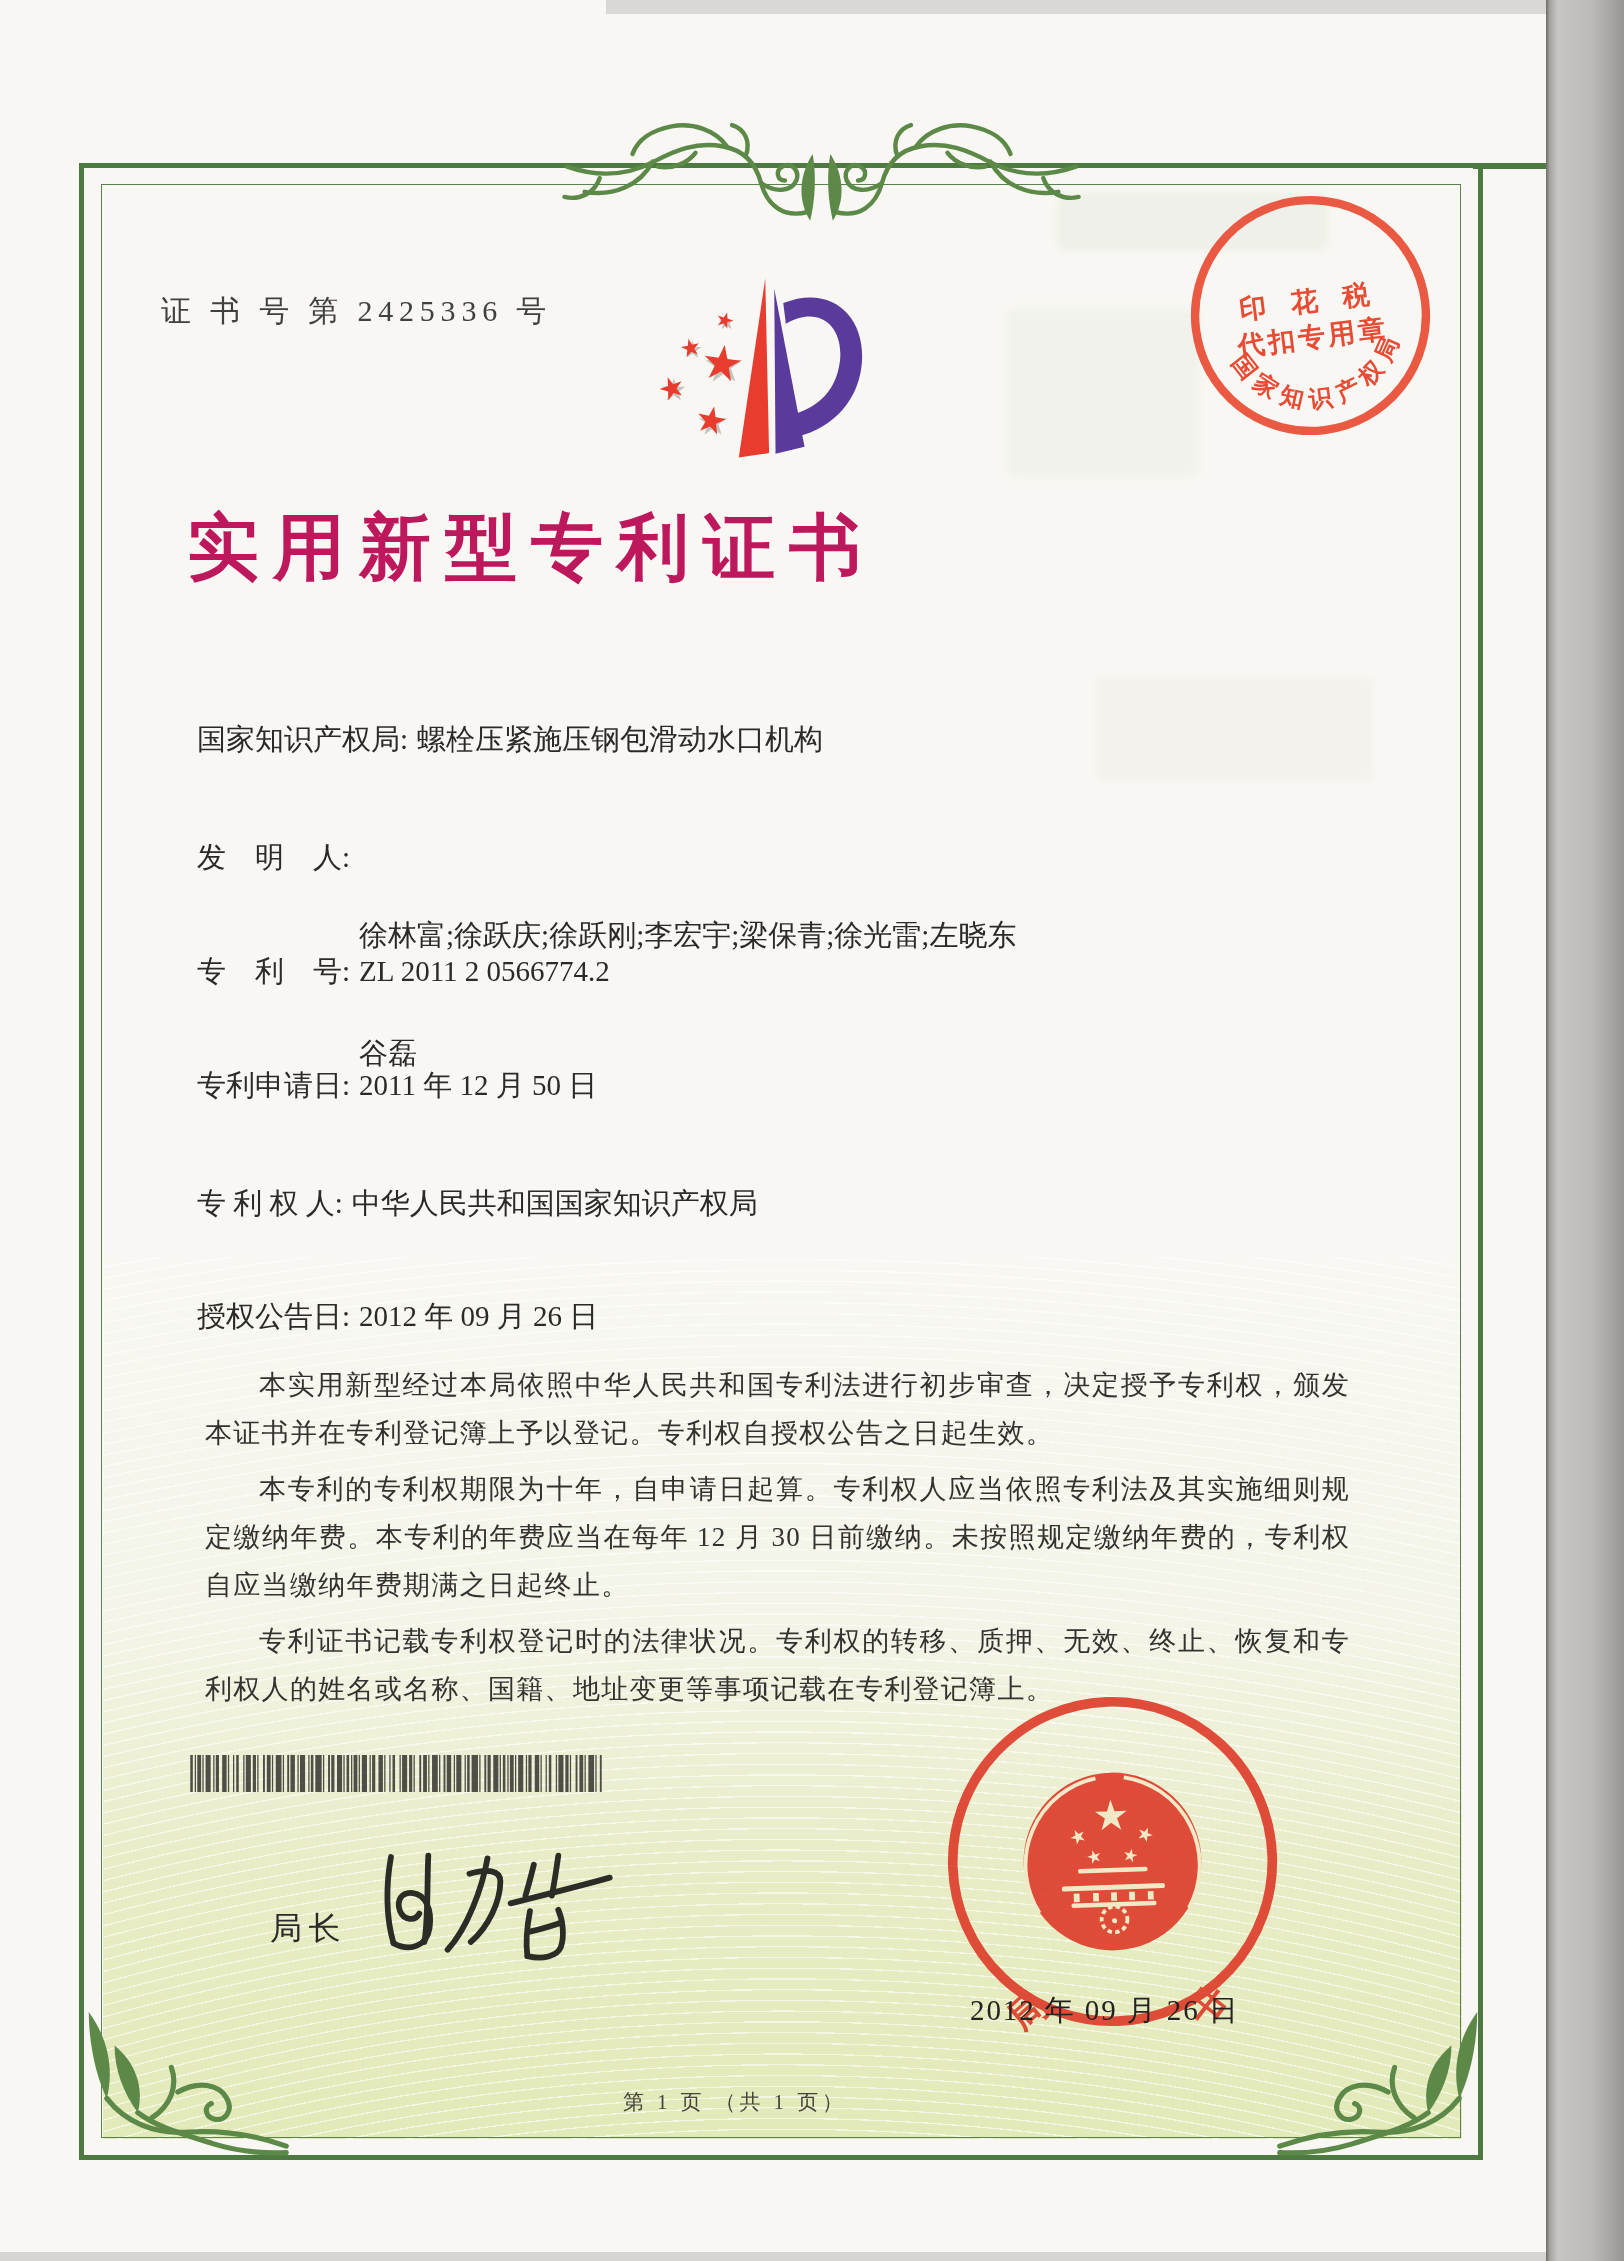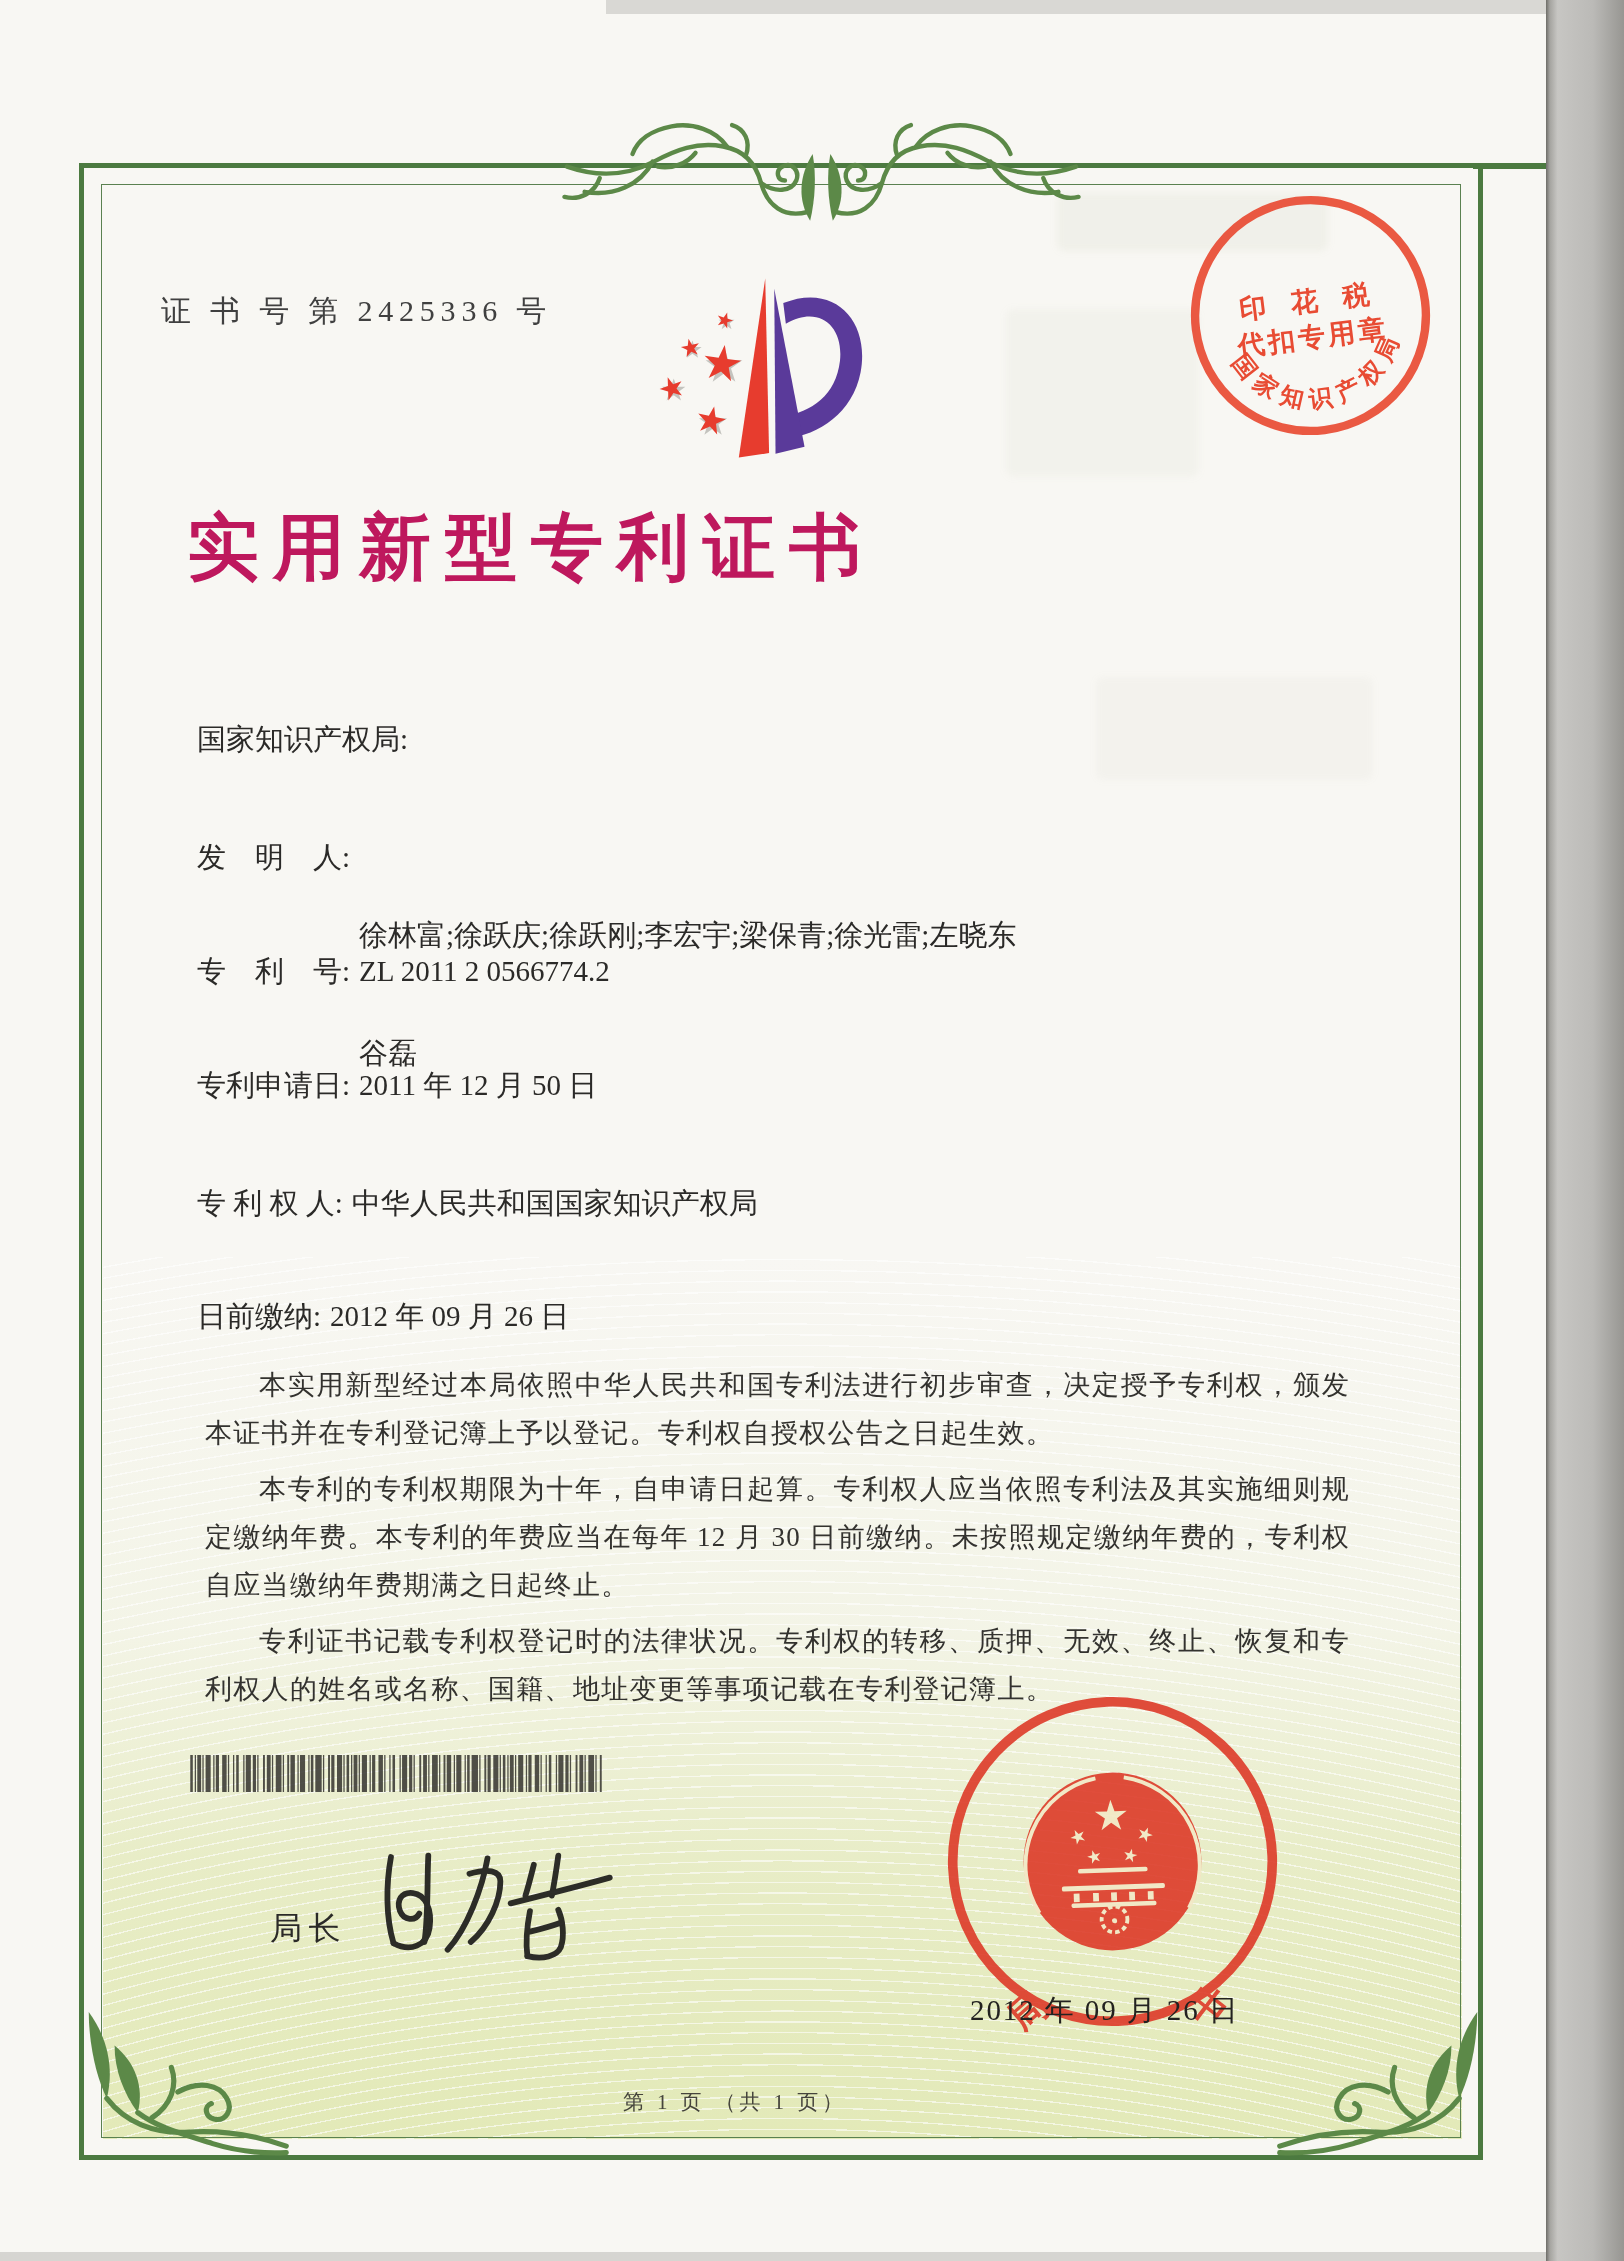--- a/index.html
+++ b/index.html
@@ -137,20 +137,21 @@
     <text x="0" y="-8" text-anchor="middle" font-size="42" letter-spacing="14" fill="#e84b33" font-weight="bold">印 花 税</text>
     <text x="0" y="48" text-anchor="middle" font-size="42" letter-spacing="5" fill="#e84b33" font-weight="bold">代扣专用章</text>
   </svg>
 
   <div class="cert-no">证 书 号 第 2425336 号</div>
 
   <div class="title">实用新型专利证书</div>
 
   <div class="row r1">
     <span class="lbl">国家知识产权局:</span>
+    <span class="val">螺栓压紧施压钢包滑动水口机构</span>
   </div>
   <div class="row r2">
     <span class="lbl">发　明　人:</span>
     <span class="val">
       <div>徐林富;徐跃庆;徐跃刚;李宏宇;梁保青;徐光雷;左晓东</div>
       <div>谷磊</div>
     </span>
   </div>
   <div class="row r3">
     <span class="lbl">专　利　号:</span>
@@ -158,21 +159,21 @@
   </div>
   <div class="row r4">
     <span class="lbl">专利申请日:</span>
     <span class="val">2011 年 12 月 50 日</span>
   </div>
   <div class="row r5">
     <span class="lbl">专 利 权 人:</span>
     <span class="val">中华人民共和国国家知识产权局</span>
   </div>
   <div class="row r6">
-    <span class="lbl">日前缴纳:</span>
+    <span class="lbl">授权公告日:</span>
     <span class="val">2012 年 09 月 26 日</span>
   </div>
 
   <div class="paras">
     <p>本实用新型经过本局依照中华人民共和国专利法进行初步审查，决定授予专利权，颁发本证书并在专利登记簿上予以登记。专利权自授权公告之日起生效。</p>
     <p>本专利的专利权期限为十年，自申请日起算。专利权人应当依照专利法及其实施细则规定缴纳年费。本专利的年费应当在每年 12 月 30 日前缴纳。未按照规定缴纳年费的，专利权自应当缴纳年费期满之日起终止。</p>
     <p>专利证书记载专利权登记时的法律状况。专利权的转移、质押、无效、终止、恢复和专利权人的姓名或名称、国籍、地址变更等事项记载在专利登记簿上。</p>
   </div>
 
   <svg class="barcode" width="416" height="37" viewBox="0 0 645 58">

